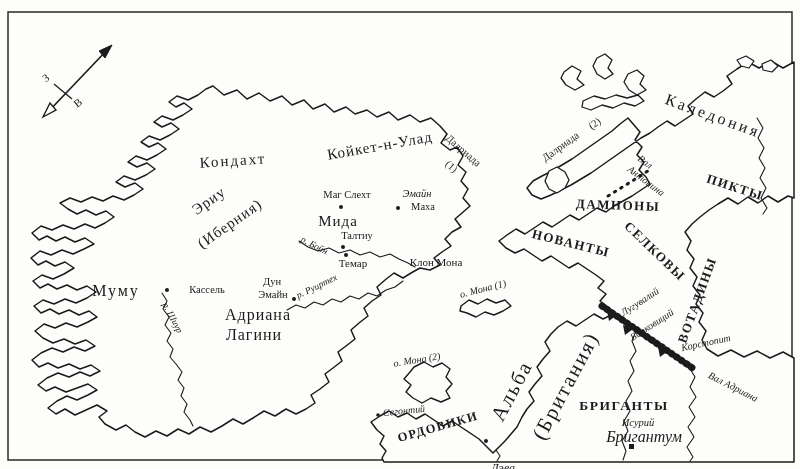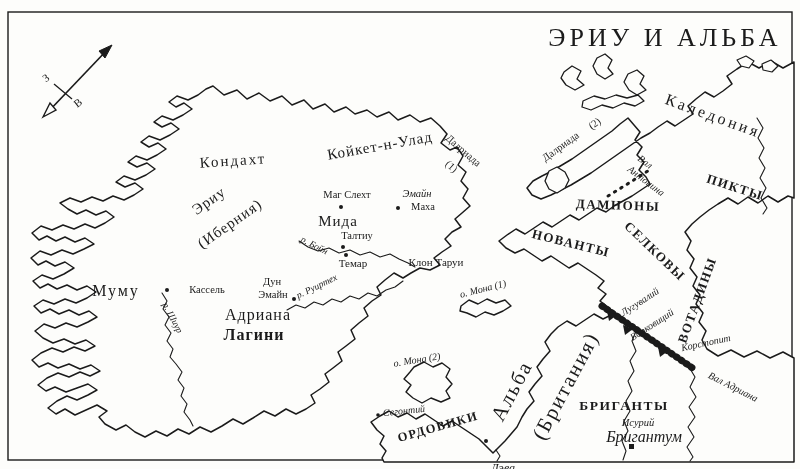--- a/index.html
+++ b/index.html
@@ -134,45 +134,44 @@
     </g>
 
     <g stroke="#1b1b1b">
       <line x1="47" y1="113" x2="108" y2="49" stroke-width="1.7"></line>
       <path d="M112,45 L99,51 105,58 Z" fill="#1b1b1b" stroke-width="1"></path>
       <path d="M43,117 L56,110 50,103 Z" fill="#fdfdfb" stroke-width="1.4"></path>
       <line x1="54" y1="84" x2="72" y2="99" stroke-width="1.3"></line>
     </g>
   </svg>
 
-  <div class="lb title" style="left:665px;top:38px;transform:translate(-50%,-50%);">ЭРИУ И АЛЬБА</div>
 
   <div class="lb" style="left:46px;top:78px;font-size:11px;transform:translate(-50%,-50%) rotate(-38deg);">З</div>
   <div class="lb" style="left:78px;top:103px;font-size:11px;transform:translate(-50%,-50%) rotate(-38deg);">В</div>
 
   <div class="lb region" style="left:233px;top:161px;letter-spacing:2px;transform:translate(-50%,-50%) rotate(-4deg);">Кондахт</div>
   <div class="lb region" style="left:380px;top:146px;transform:translate(-50%,-50%) rotate(-10deg);">Койкет-н-Улад</div>
   <div class="lb region" style="left:209px;top:201px;transform:translate(-50%,-50%) rotate(-35deg);">Эриу</div>
   <div class="lb region" style="left:230px;top:224px;transform:translate(-50%,-50%) rotate(-35deg);">(Иберния)</div>
   <div class="lb region" style="left:116px;top:267px;font-size:16px;letter-spacing:2px;transform:translate(-50%,-50%);margin-top:24px;">Муму</div>
   <div class="lb region" style="left:338px;top:221px;font-weight:400;transform:translate(-50%,-50%);">Мида</div>
   <div class="lb site" style="left:347px;top:195px;transform:translate(-50%,-50%);">Маг Слехт</div>
   <div class="lb site" style="left:417px;top:194px;transform:translate(-50%,-50%);font-style:italic;">Эмайн</div>
   <div class="lb site" style="left:423px;top:207px;transform:translate(-50%,-50%);">Маха</div>
   <div class="lb site" style="left:357px;top:236px;transform:translate(-50%,-50%);">Талтиу</div>
   <div class="lb river" style="left:314px;top:246px;transform:translate(-50%,-50%) rotate(27deg);">р. Бойн</div>
   <div class="lb site" style="left:353px;top:263px;font-size:11px;transform:translate(-50%,-50%);">Темар</div>
-  <div class="lb site" style="left:436px;top:262px;font-size:11px;transform:translate(-50%,-50%);">Клон Таруи</div>
+  <div class="lb site" style="left:436px;top:262px;font-size:11px;transform:translate(-50%,-50%);">Клон Мона</div>
   <div class="lb river" style="left:317px;top:287px;transform:translate(-50%,-50%) rotate(-26deg);">р. Руиртех</div>
   <div class="lb site" style="left:207px;top:290px;transform:translate(-50%,-50%);">Кассель</div>
   <div class="lb site" style="left:272px;top:282px;transform:translate(-50%,-50%);">Дун</div>
   <div class="lb site" style="left:273px;top:295px;transform:translate(-50%,-50%);">Эмайн</div>
   <div class="lb river" style="left:172px;top:318px;transform:translate(-50%,-50%) rotate(62deg);">р. Шиур</div>
   <div class="lb region" style="left:258px;top:315px;font-size:16px;transform:translate(-50%,-50%);">Адриана</div>
-  <div class="lb region" style="left:254px;top:335px;font-size:16px;transform:translate(-50%,-50%);font-weight:bold;">Лагини</div>
+  <div class="lb region" style="left:254px;top:335px;font-size:16px;transform:translate(-50%,-50%);">Лагини</div>
   <div class="lb site" style="left:463px;top:151px;transform:translate(-50%,-50%) rotate(41deg);">Далриада</div>
   <div class="lb site" style="left:451px;top:167px;transform:translate(-50%,-50%) rotate(41deg);">(1)</div>
 
   <div class="lb site" style="left:561px;top:147px;transform:translate(-50%,-50%) rotate(-36deg);">Далриада</div>
   <div class="lb site" style="left:595px;top:124px;transform:translate(-50%,-50%) rotate(-36deg);">(2)</div>
   <div class="lb region" style="left:713px;top:116px;font-size:16px;letter-spacing:3px;transform:translate(-50%,-50%) rotate(20deg);">Каледония</div>
   <div class="lb tribe" style="left:735px;top:187px;transform:translate(-50%,-50%) rotate(18deg);">ПИКТЫ</div>
   <div class="lb roman" style="left:645px;top:162px;transform:translate(-50%,-50%) rotate(37deg);">Вал</div>
   <div class="lb roman" style="left:646px;top:181px;transform:translate(-50%,-50%) rotate(37deg);">Антонина</div>
   <div class="lb tribe" style="left:618px;top:205px;transform:translate(-50%,-50%) rotate(2deg);">ДАМНОНЫ</div>

